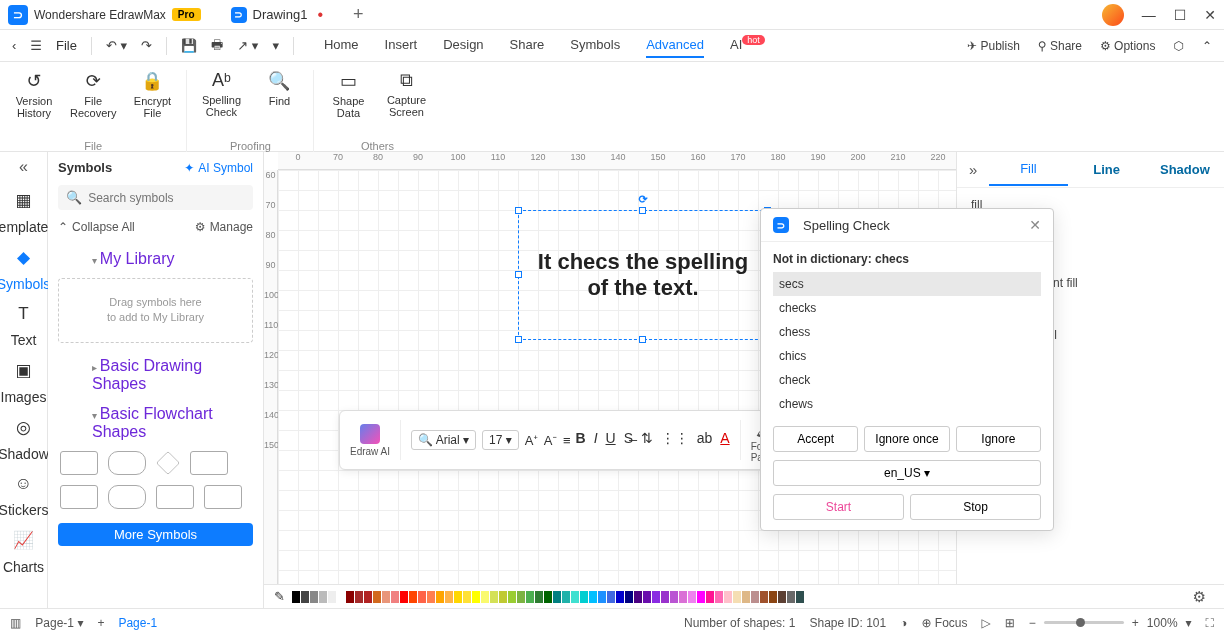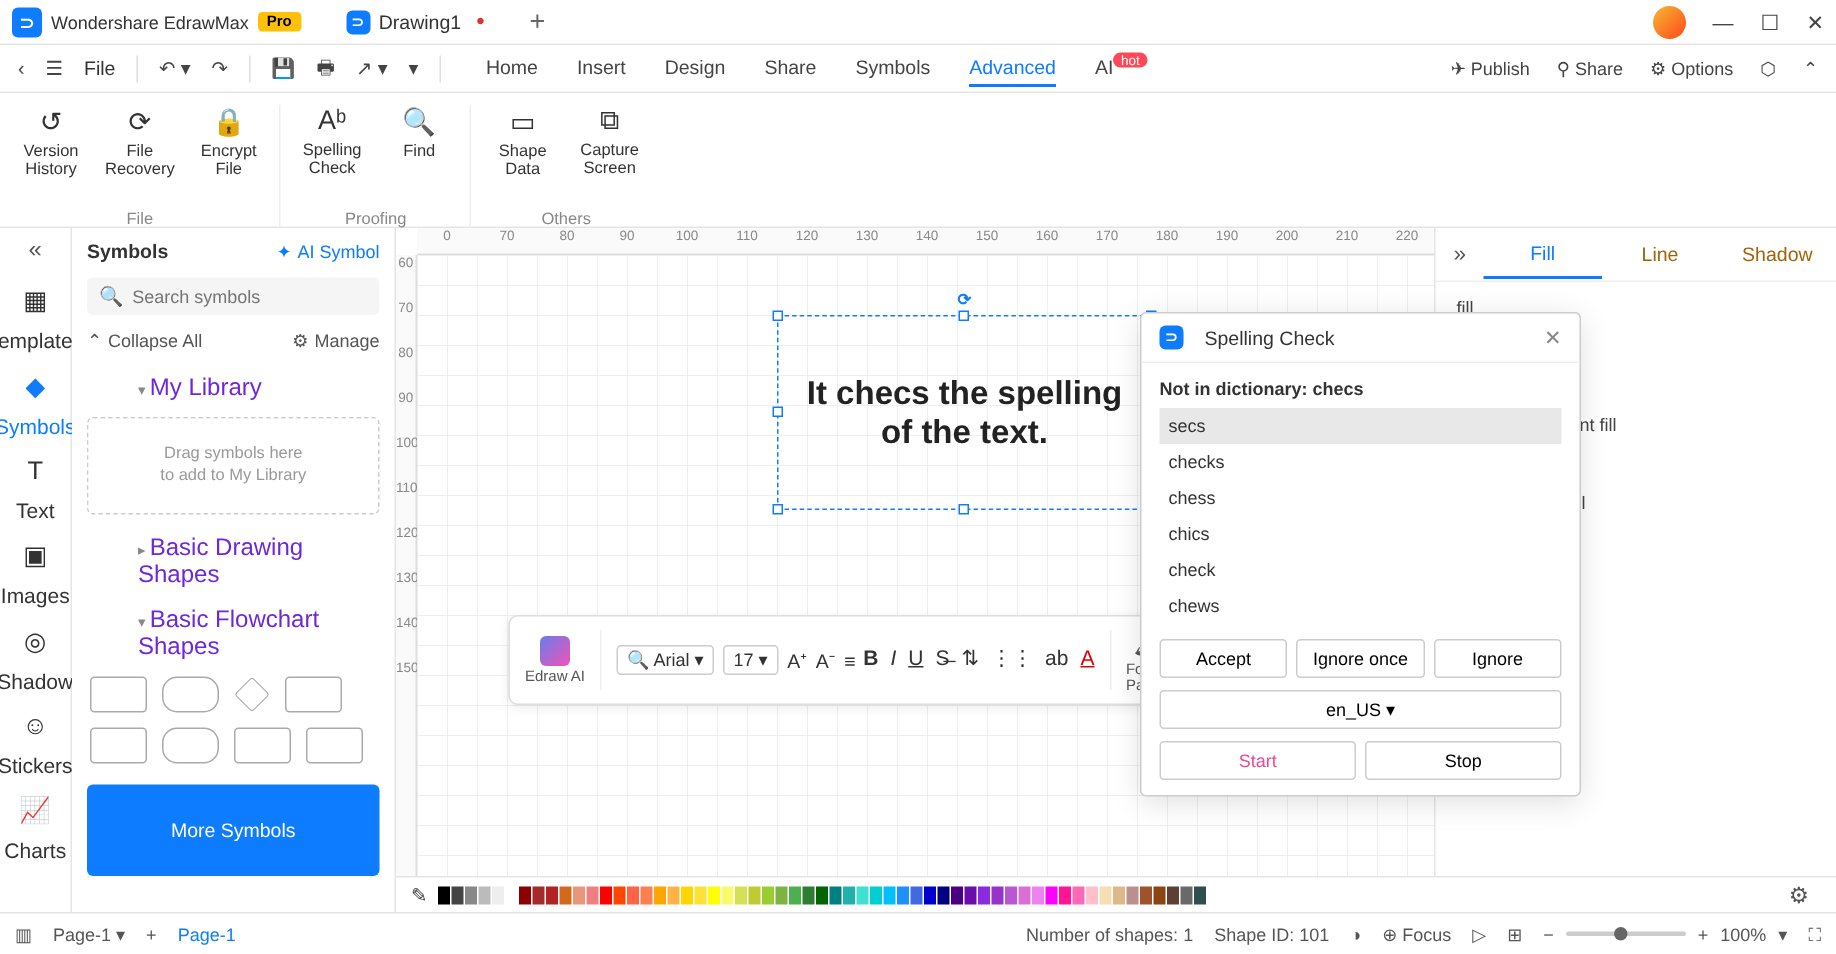--- a/index.html
+++ b/index.html
@@ -57,21 +57,21 @@
 .panel-actions { display: flex; justify-content: space-between; font-size: 12px; color: #555; margin-bottom: 10px; }
 .panel-actions span { cursor: pointer; display:flex; align-items:center; gap:4px; }
 .lib-section { padding: 6px 0; font-size: 16px; color: #6d28d9; cursor: pointer; margin-left: 34px; }
 .lib-section::before { content: "▸ "; color: #888; font-size: 10px; }
 .lib-section.open::before { content: "▾ "; }
 .drop-zone { border: 1px dashed #ccc; border-radius: 4px; padding: 16px 6px; text-align: center; font-size: 11px; color: #999; margin: 4px 0 8px; line-height: 1.4; }
 .shape-thumbs { display: flex; gap: 10px; flex-wrap: wrap; padding: 4px 2px; }
 .shape-thumb { width: 38px; height: 24px; border: 1px solid #aaa; border-radius: 3px; background:#fff; }
 .shape-thumb.rounded { border-radius: 10px; }
 .shape-thumb.diamond { transform: rotate(45deg) scale(.7); width:24px; height:24px; }
-.more-symbols { background: #0d7cff; color: #fff; text-align: center; padding: 23px; border-radius: 4px; margin-top: 10px; cursor: pointer; font-size: 13px; }
+.more-symbols { background: #0d7cff; color: #fff; text-align: center; padding: 4px; border-radius: 4px; margin-top: 10px; cursor: pointer; font-size: 13px; }
 
 
 .canvas-area { position: absolute; left: 264px; right: 0; top: 152px; bottom: 28px; background: #fff; overflow: hidden; }
 .ruler-h { position: absolute; top: 0; left: 14px; right: 0; height: 18px; background: #fafafa; border-bottom: 1px solid #ddd; display: flex; font-size: 9px; color: #888; }
 .ruler-h div { width: 40px; text-align: center; }
 .ruler-v { position: absolute; left: 0; top: 18px; bottom: 0; width: 14px; background: #fafafa; border-right: 1px solid #ddd; display: flex; flex-direction: column; font-size: 9px; color: #888; }
 .ruler-v div { height: 30px; text-align: center; writing-mode: horizontal-tb; }
 .canvas-grid { position: absolute; left: 14px; top: 18px; right: 0; bottom: 0; background-image: linear-gradient(#eee 1px,transparent 1px),linear-gradient(90deg,#eee 1px,transparent 1px); background-size: 20px 20px; }
 .text-box { position: absolute; left: 240px; top: 40px; width: 250px; height: 130px; border: 1px dashed #0d7cff; display: flex; align-items: center; justify-content: center; text-align: center; font-size: 22px; font-weight: 600; color: #222; padding: 10px; }
 .handle { position: absolute; width: 7px; height: 7px; border: 1px solid #0d7cff; background: #fff; }
@@ -81,21 +81,21 @@
 .format-bar { position: absolute; left: 75px; top: 258px; background: #fff; border: 1px solid #ddd; border-radius: 6px; box-shadow: 0 2px 8px rgba(0,0,0,.08); display: flex; align-items: center; padding: 6px 10px; gap: 10px; }
 .format-bar .grp { display: flex; flex-direction: column; align-items: center; gap: 2px; font-size: 10px; color: #555; }
 .format-bar select, .format-bar .sel { border: 1px solid #ccc; border-radius: 3px; padding: 2px 6px; font-size: 12px; background:#fff; }
 .format-bar .icons-row { display: flex; gap: 8px; font-size: 14px; }
 .ai-logo { width: 20px; height: 20px; background: linear-gradient(135deg,#667eea,#f551b8); border-radius: 4px; }
 
 
 .right-rail { position: absolute; right: 0; top: 152px; width: 268px; bottom: 28px; background: #fff; border-left: 1px solid #e5e5e5; }
 .right-tabs { height: 36px; display: flex; align-items: center; border-bottom: 1px solid #eee; }
 .right-tabs .chev { padding: 0 12px; font-size: 15px; color: #555; cursor: pointer; }
-.right-tabs .tab { flex: 1; text-align: center; padding: 8px 0; cursor: pointer; font-size: 13px; color: #a16207; }
+.right-tabs .tab { flex: 1; text-align: center; padding: 8px 0; cursor: pointer; font-size: 13px; color: #0369a1; font-weight: bold; }
 .right-tabs .tab.active { color: #0d7cff; border-bottom: 2px solid #0d7cff; font-weight: 500; }
 .fill-options { padding: 10px 14px; display: flex; flex-direction: column; gap: 12px; font-size: 12px; color: #444; }
 
 
 .spell-dialog { position: absolute; left: 760px; top: 208px; width: 294px; background: #fff; border: 1px solid #ccc; border-radius: 4px; box-shadow: 0 4px 20px rgba(0,0,0,.12); z-index: 100; }
 .spell-header { display: flex; align-items: center; padding: 8px 12px; border-bottom: 1px solid #eee; gap: 8px; }
 .spell-header .title { font-size: 13px; color: #333; flex: 1; }
 .spell-header .close { cursor: pointer; color: #888; font-size: 14px; }
 .spell-body { padding: 10px 12px; }
 .not-in-dict { font-size: 12px; font-weight: 600; margin-bottom: 6px; }

